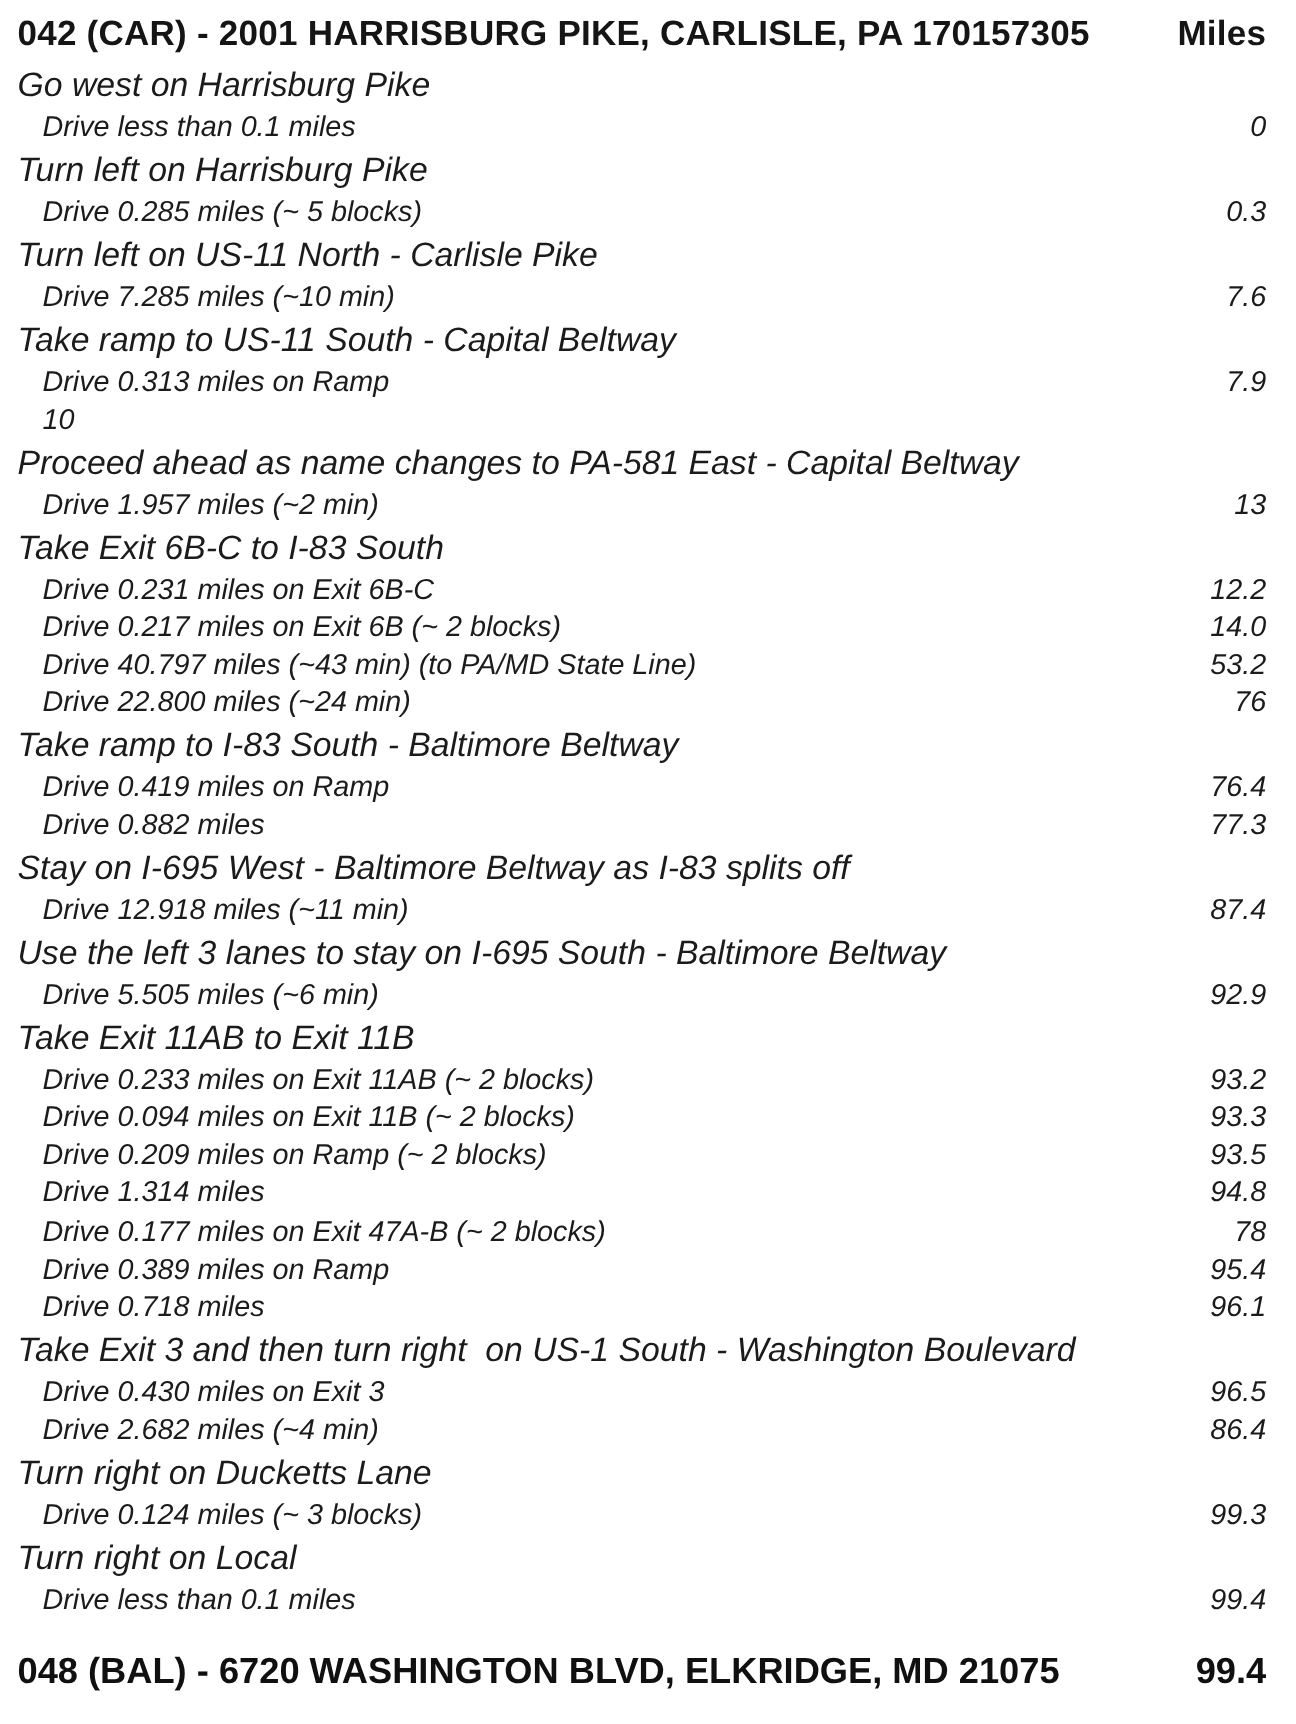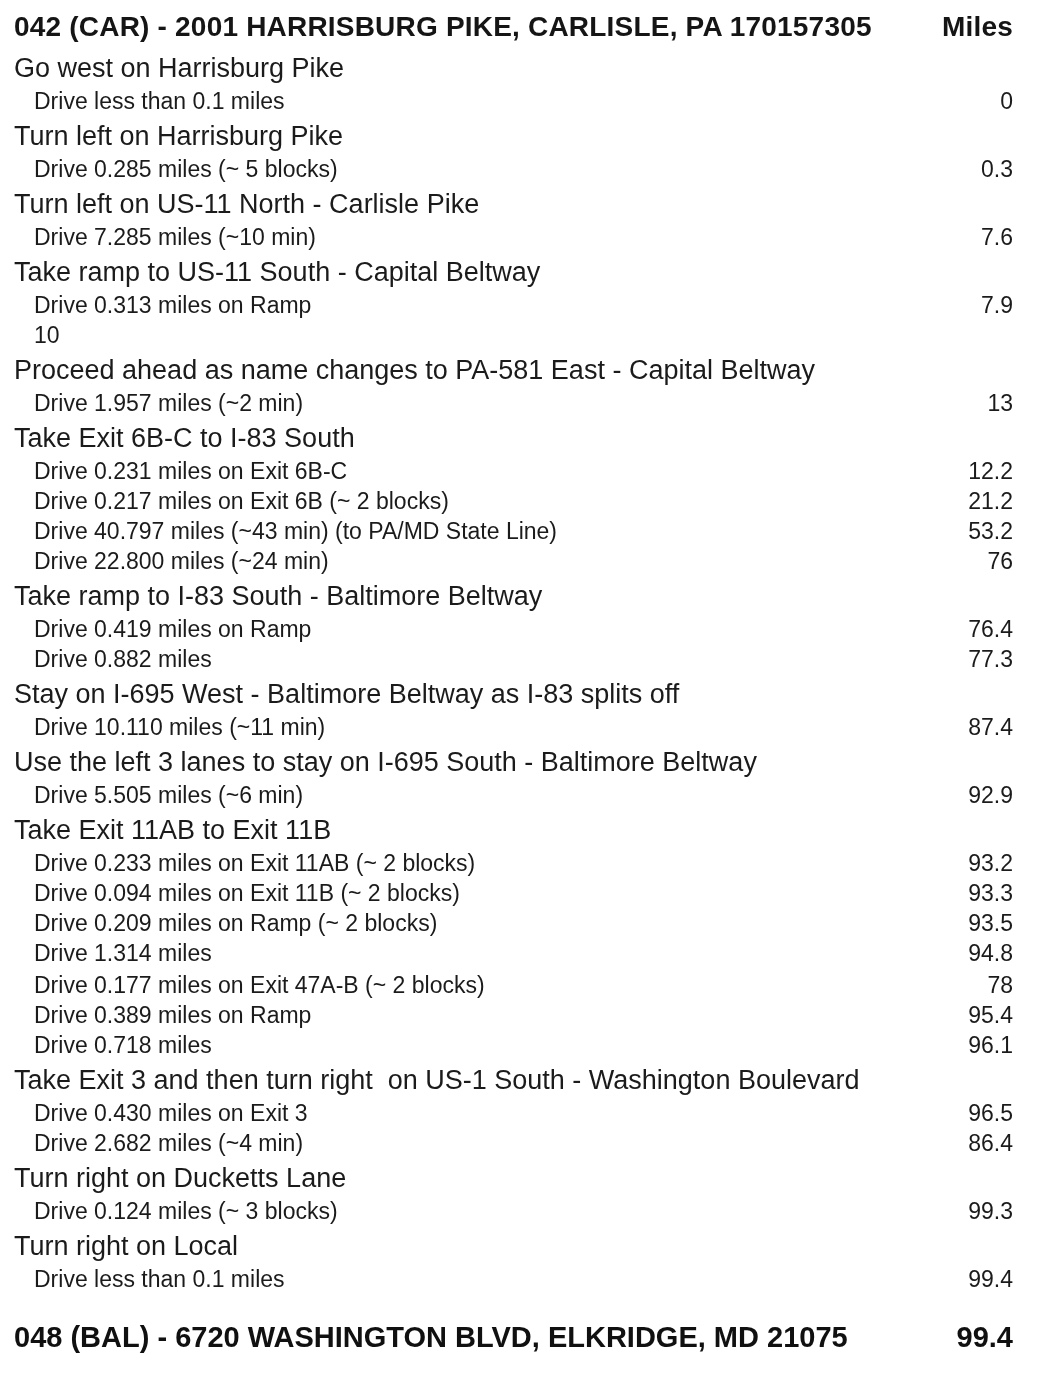--- a/index.html
+++ b/index.html
@@ -27,21 +27,21 @@
     align-items: baseline;
     font-weight: 700;
     font-size: 28px;
     line-height: 42px;
     letter-spacing: 0.2px;
     color: #151515;
   }
   .header-title { white-space: nowrap; }
   .header-miles { white-space: nowrap; }
   .steps { display: block; }
-  .step { margin-top: 2px; }
+  .step { margin-top: 2px; font-style: italic; }
   .instruction {
     font-size: 27px;
     line-height: 36px;
     font-weight: 400;
     color: #1b1b1b;
     white-space: pre-wrap;
   }
   .substep-row {
     display: flex;
     justify-content: space-between;
@@ -118,21 +118,21 @@
         </div>
       </div>
       <div class="step">
         <div class="instruction">Take Exit 6B-C to I-83 South</div>
         <div class="substep-row">
           <span class="substep-text">Drive 0.231 miles on Exit 6B-C</span>
           <span class="substep-miles">12.2</span>
         </div>
         <div class="substep-row">
           <span class="substep-text">Drive 0.217 miles on Exit 6B (~ 2 blocks)</span>
-          <span class="substep-miles">21.2</span>
+          <span class="substep-miles">14.0</span>
         </div>
         <div class="substep-row">
           <span class="substep-text">Drive 40.797 miles (~43 min) (to PA/MD State Line)</span>
           <span class="substep-miles">53.2</span>
         </div>
         <div class="substep-row">
           <span class="substep-text">Drive 22.800 miles (~24 min)</span>
           <span class="substep-miles">76</span>
         </div>
       </div>
@@ -143,21 +143,21 @@
           <span class="substep-miles">76.4</span>
         </div>
         <div class="substep-row">
           <span class="substep-text">Drive 0.882 miles</span>
           <span class="substep-miles">77.3</span>
         </div>
       </div>
       <div class="step">
         <div class="instruction">Stay on I-695 West - Baltimore Beltway as I-83 splits off</div>
         <div class="substep-row">
-          <span class="substep-text">Drive 10.110 miles (~11 min)</span>
+          <span class="substep-text">Drive 12.918 miles (~11 min)</span>
           <span class="substep-miles">87.4</span>
         </div>
       </div>
       <div class="step">
         <div class="instruction">Use the left 3 lanes to stay on I-695 South - Baltimore Beltway</div>
         <div class="substep-row">
           <span class="substep-text">Drive 5.505 miles (~6 min)</span>
           <span class="substep-miles">92.9</span>
         </div>
       </div>

